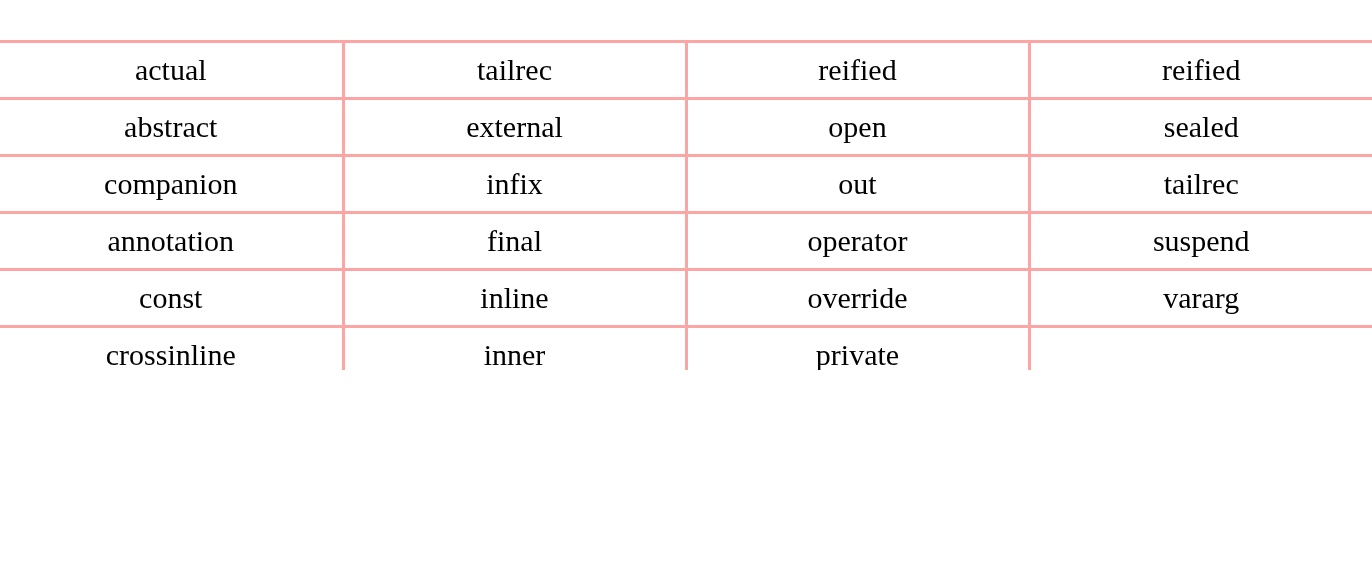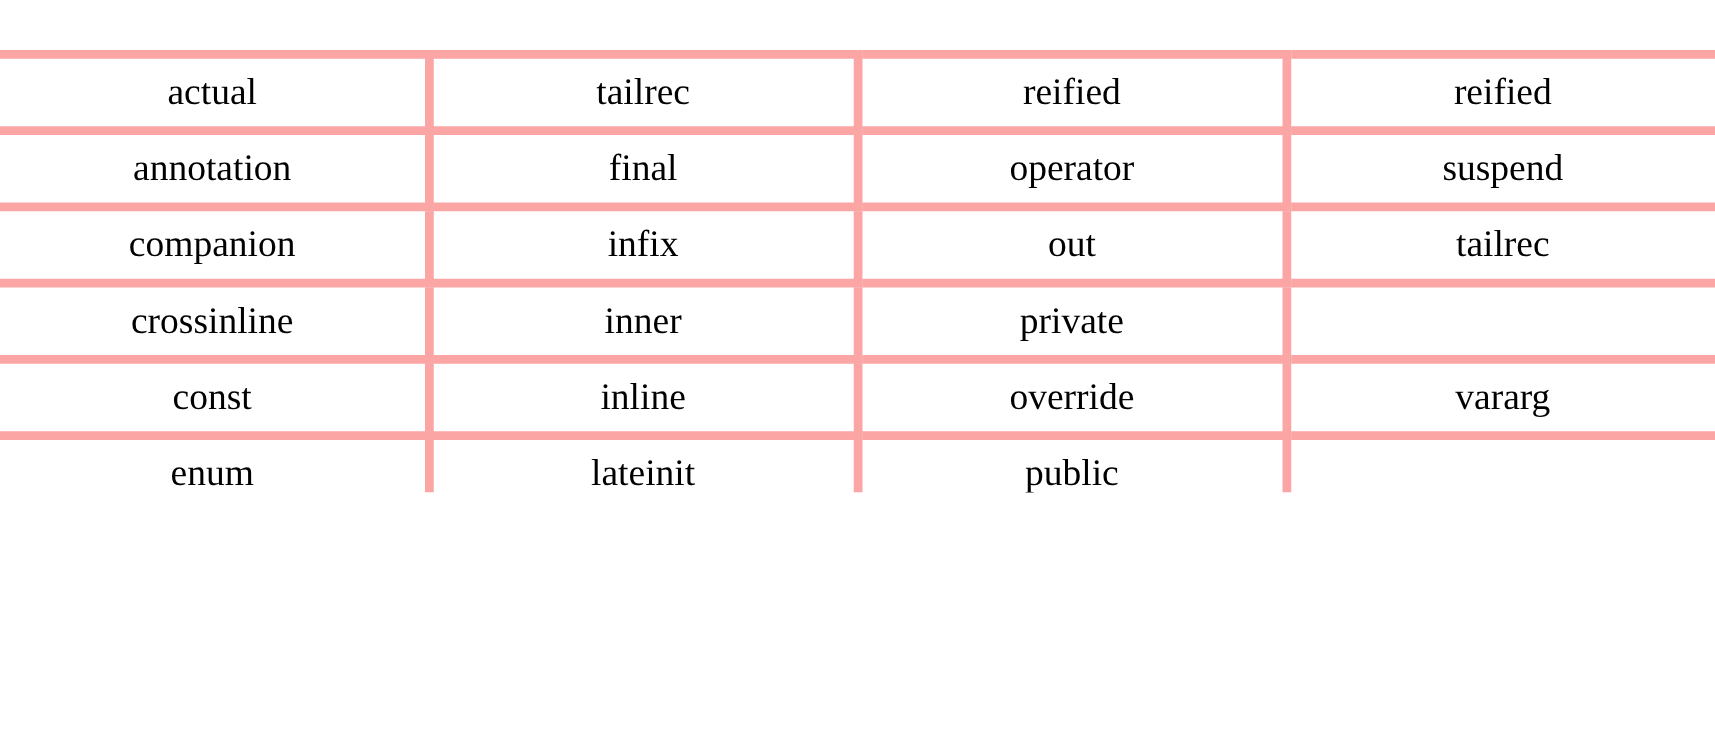--- a/index.html
+++ b/index.html
@@ -11,21 +11,21 @@
       background: #ffffff;
       font-family: "Times New Roman", Times, serif;
       padding: 40px 0 0 0;
       width: 1372px;
     }
     .table {
       width: 100%;
       border-collapse: collapse;
     }
     .table td {
-      border: 7px solid #fca5a5;
+      border: 3px solid #fca5a5;
       text-align: center;
       font-size: 30px;
       line-height: 1;
       padding: 12px 8px;
       color: #000000;
       width: 25%;
       vertical-align: middle;
     }
     
     .table td:first-child {
@@ -45,43 +45,43 @@
 
 <table class="table">
   <tbody>
     <tr>
       <td>actual</td>
       <td>tailrec</td>
       <td>reified</td>
       <td>reified</td>
     </tr>
     <tr>
-      <td>annotation</td>
-      <td>final</td>
-      <td>operator</td>
-      <td>suspend</td>
+      <td>abstract</td>
+      <td>external</td>
+      <td>open</td>
+      <td>sealed</td>
     </tr>
     <tr>
       <td>companion</td>
       <td>infix</td>
       <td>out</td>
       <td>tailrec</td>
     </tr>
     <tr>
-      <td>crossinline</td>
-      <td>inner</td>
-      <td>private</td>
-      <td></td>
+      <td>annotation</td>
+      <td>final</td>
+      <td>operator</td>
+      <td>suspend</td>
     </tr>
     <tr>
       <td>const</td>
       <td>inline</td>
       <td>override</td>
       <td>vararg</td>
     </tr>
     <tr>
-      <td>enum</td>
-      <td>lateinit</td>
-      <td>public</td>
+      <td>crossinline</td>
+      <td>inner</td>
+      <td>private</td>
       <td></td>
     </tr>
   </tbody>
 </table>
 
 </body></html>

